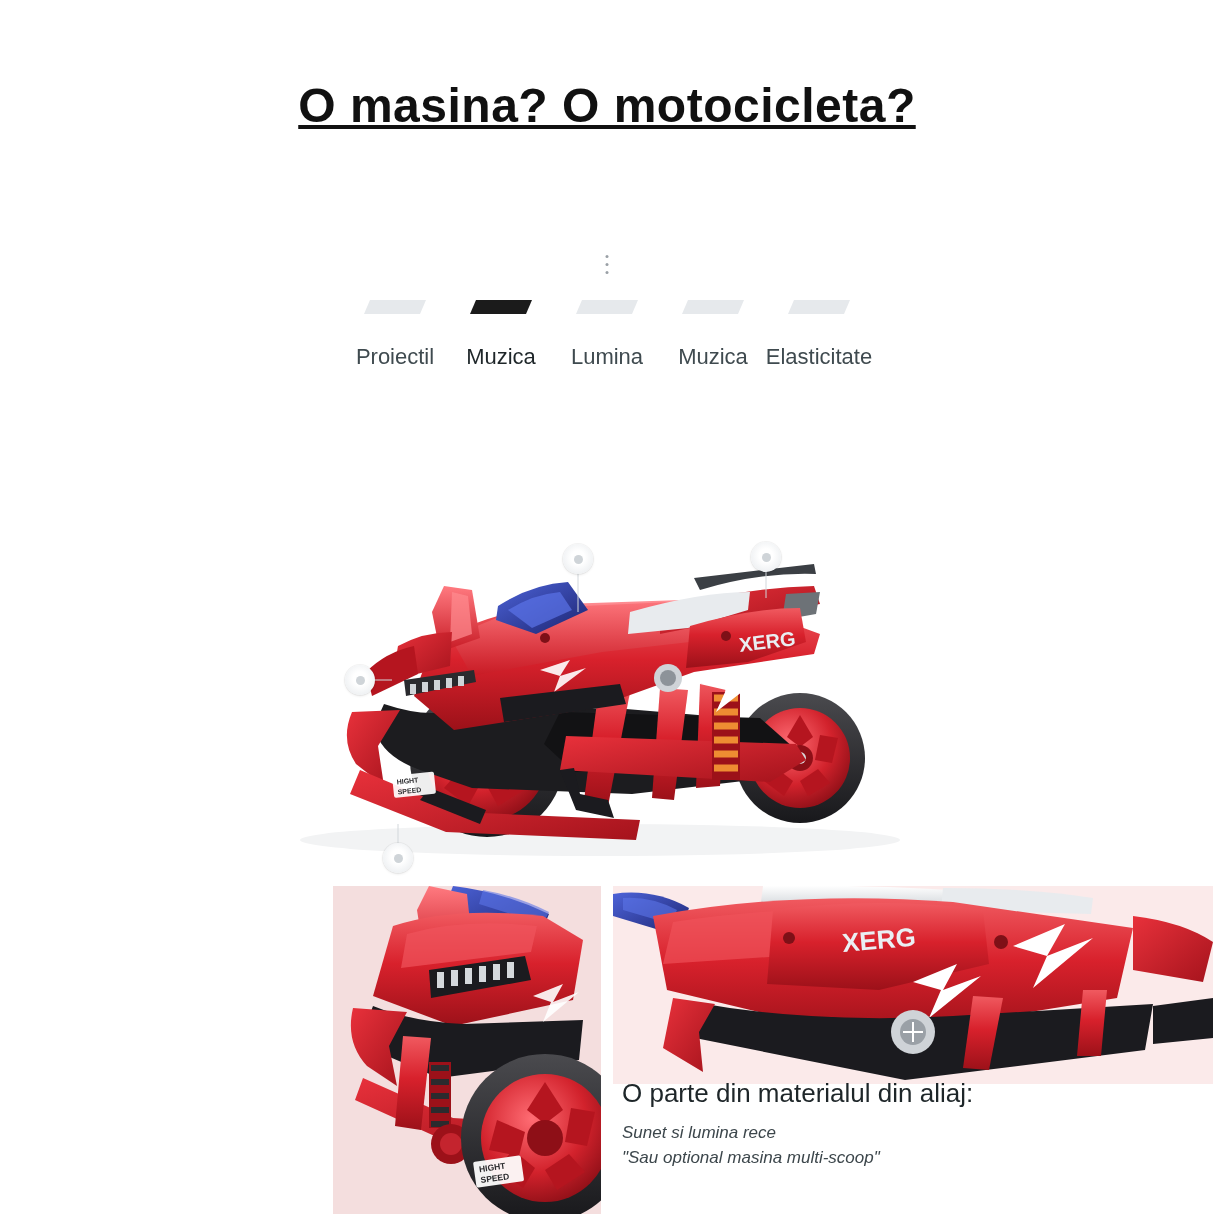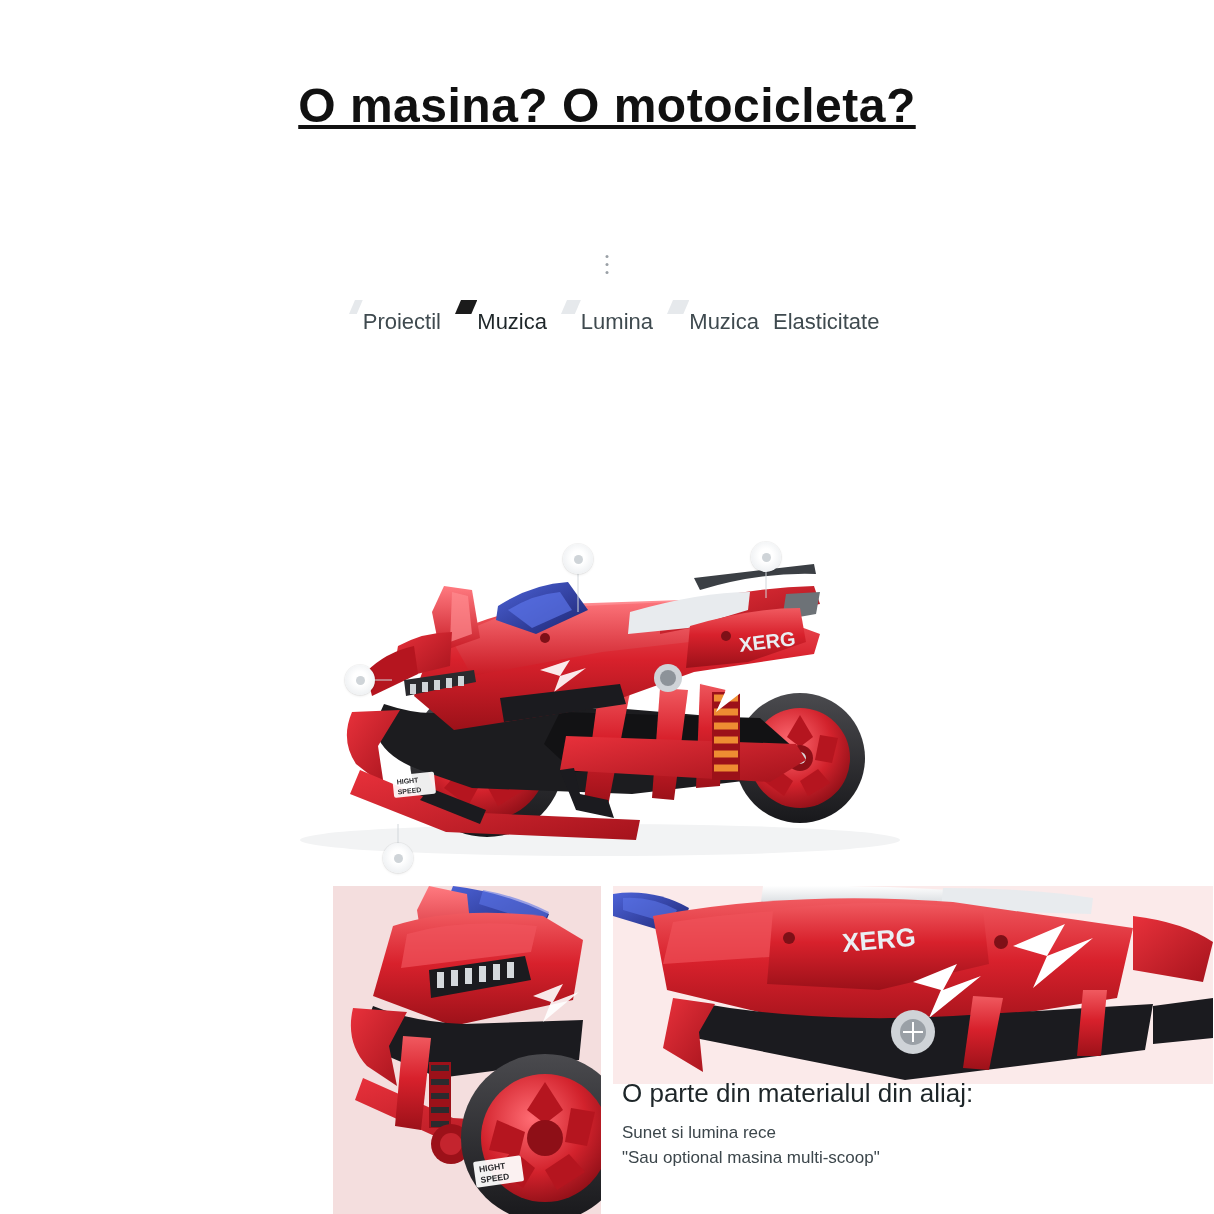--- a/index.html
+++ b/index.html
@@ -36,21 +36,21 @@
   }
   .dots i { display:block; width:3px; height:3px; background:#9aa0a6; border-radius:50%; }
 
   
   .feature-row {
     position: absolute; top: 300px; left: 0; width: 100%;
     display: flex; justify-content: center; align-items: flex-start; gap: 14px;
   }
   .feature {
     width: 92px;
-    display: flex; flex-direction: row; align-items: center;
+    display: flex; flex-direction: column; align-items: center;
   }
   .feature .bar {
     width: 62px; height: 14px;
     background: #e6e9ec;
     clip-path: polygon(6px 0, 100% 0, calc(100% - 6px) 100%, 0 100%);
     margin-bottom: 30px;
   }
   .feature.active .bar { background: #1b1b1b; }
   .feature .label {
     font-size: 22px; color: #3f4a4f; white-space: nowrap;
@@ -76,21 +76,21 @@
     width:9px;height:9px;margin:-4.5px 0 0 -4.5px;border-radius:50%;
     background:#cfd4d8;
   }
   .photo-left { position:absolute; left:333px; top:886px; width:268px; height:328px; overflow:hidden; }
   .photo-right{ position:absolute; left:613px; top:886px; width:600px; height:198px; overflow:hidden; }
 
   .caption-block {
     position:absolute; left:622px; top:1078px; width:580px;
   }
   .caption-title { font-size:26px; color:#1e2629; margin-bottom:12px; }
-  .caption-line { font-size:17px; color:#3c464b; line-height:1.45; }
+  .caption-line { font-size:17px; color:#3c464b; line-height:1.45;font-style:italic; }
 
   
   svg { display:block; }
 </style>
 </head>
 <body>
 
 <div class="page">
 
   <div class="headline">O masina? O motocicleta?</div>

